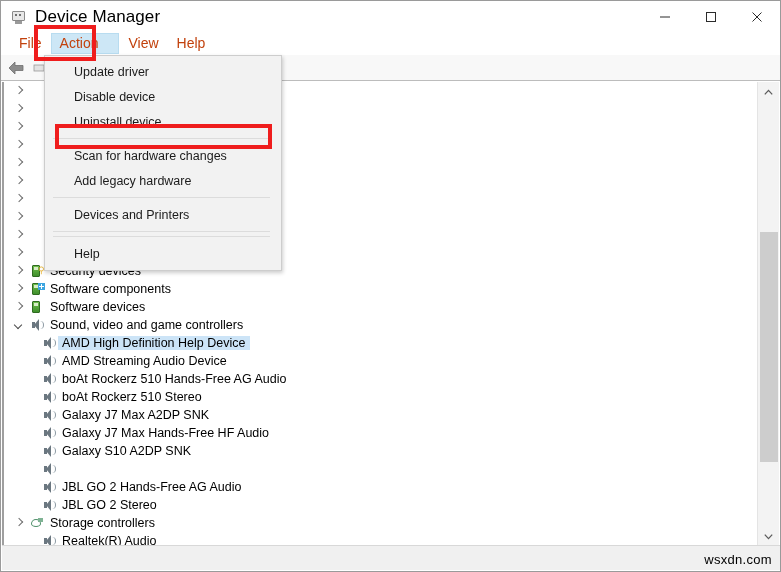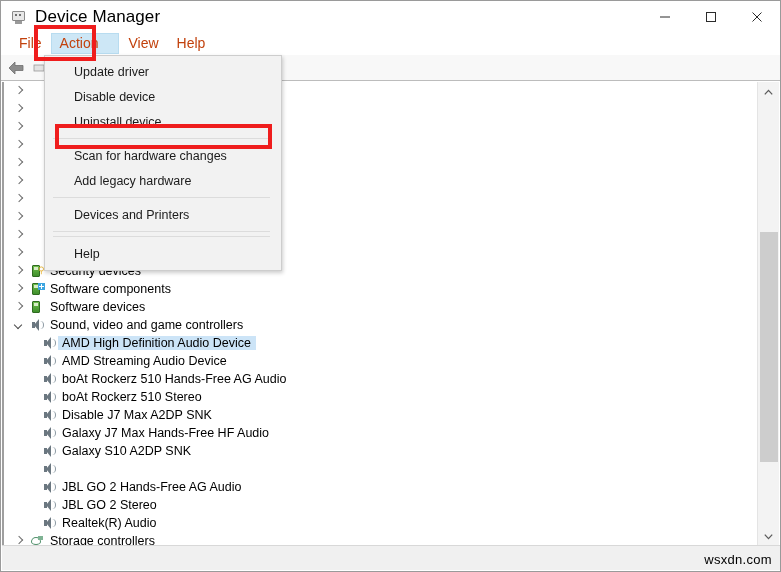--- a/index.html
+++ b/index.html
@@ -502,21 +502,21 @@
           <span class="label">Sound, video and game controllers</span>
         </div>
         <div class="row child selected">
           <span class="icon">
             <span class="ic-speaker">
               <span class="sp-box"></span>
               <span class="sp-cone"></span>
               <span class="sp-wave"></span>
             </span>
           </span>
-          <span class="label">AMD High Definition Audio Device</span>
+          <span class="label">AMD High Definition Help Device</span>
         </div>
         <div class="row child">
           <span class="icon">
             <span class="ic-speaker">
               <span class="sp-box"></span>
               <span class="sp-cone"></span>
               <span class="sp-wave"></span>
             </span>
           </span>
           <span class="label">AMD Streaming Audio Device</span>
@@ -542,21 +542,21 @@
           <span class="label">boAt Rockerz 510 Stereo</span>
         </div>
         <div class="row child">
           <span class="icon">
             <span class="ic-speaker">
               <span class="sp-box"></span>
               <span class="sp-cone"></span>
               <span class="sp-wave"></span>
             </span>
           </span>
-          <span class="label">Disable J7 Max A2DP SNK</span>
+          <span class="label">Galaxy J7 Max A2DP SNK</span>
         </div>
         <div class="row child">
           <span class="icon">
             <span class="ic-speaker">
               <span class="sp-box"></span>
               <span class="sp-cone"></span>
               <span class="sp-wave"></span>
             </span>
           </span>
           <span class="label">Galaxy J7 Max Hands-Free HF Audio</span>
@@ -592,42 +592,42 @@
         </div>
         <div class="row child">
           <span class="icon">
             <span class="ic-speaker">
               <span class="sp-box"></span>
               <span class="sp-cone"></span>
               <span class="sp-wave"></span>
             </span>
           </span>
           <span class="label">JBL GO 2 Stereo</span>
-        </div>
-        <div class="row child">
-          <span class="icon">
-            <span class="ic-speaker">
-              <span class="sp-box"></span>
-              <span class="sp-cone"></span>
-              <span class="sp-wave"></span>
-            </span>
-          </span>
-          <span class="label">Realtek(R) Audio</span>
         </div>
         <div class="row top">
           <span class="chev">
             <span class="chev-right"></span>
           </span>
           <span class="icon">
             <span class="ic-storage">
               <span class="st-c"></span>
               <span class="st-t"></span>
             </span>
           </span>
           <span class="label">Storage controllers</span>
+        </div>
+        <div class="row child">
+          <span class="icon">
+            <span class="ic-speaker">
+              <span class="sp-box"></span>
+              <span class="sp-cone"></span>
+              <span class="sp-wave"></span>
+            </span>
+          </span>
+          <span class="label">Realtek(R) Audio</span>
         </div>
       </div>
   </div>
 
   <div id="vscroll">
     <div class="arrow up">
       <svg width="9" height="7" viewBox="0 0 9 7">
           <path d="M0.8,5.4 L4.5,1.4 L8.2,5.4" fill="none" stroke="#5c5c5c" stroke-width="1.3"></path>
         </svg>
     </div>

